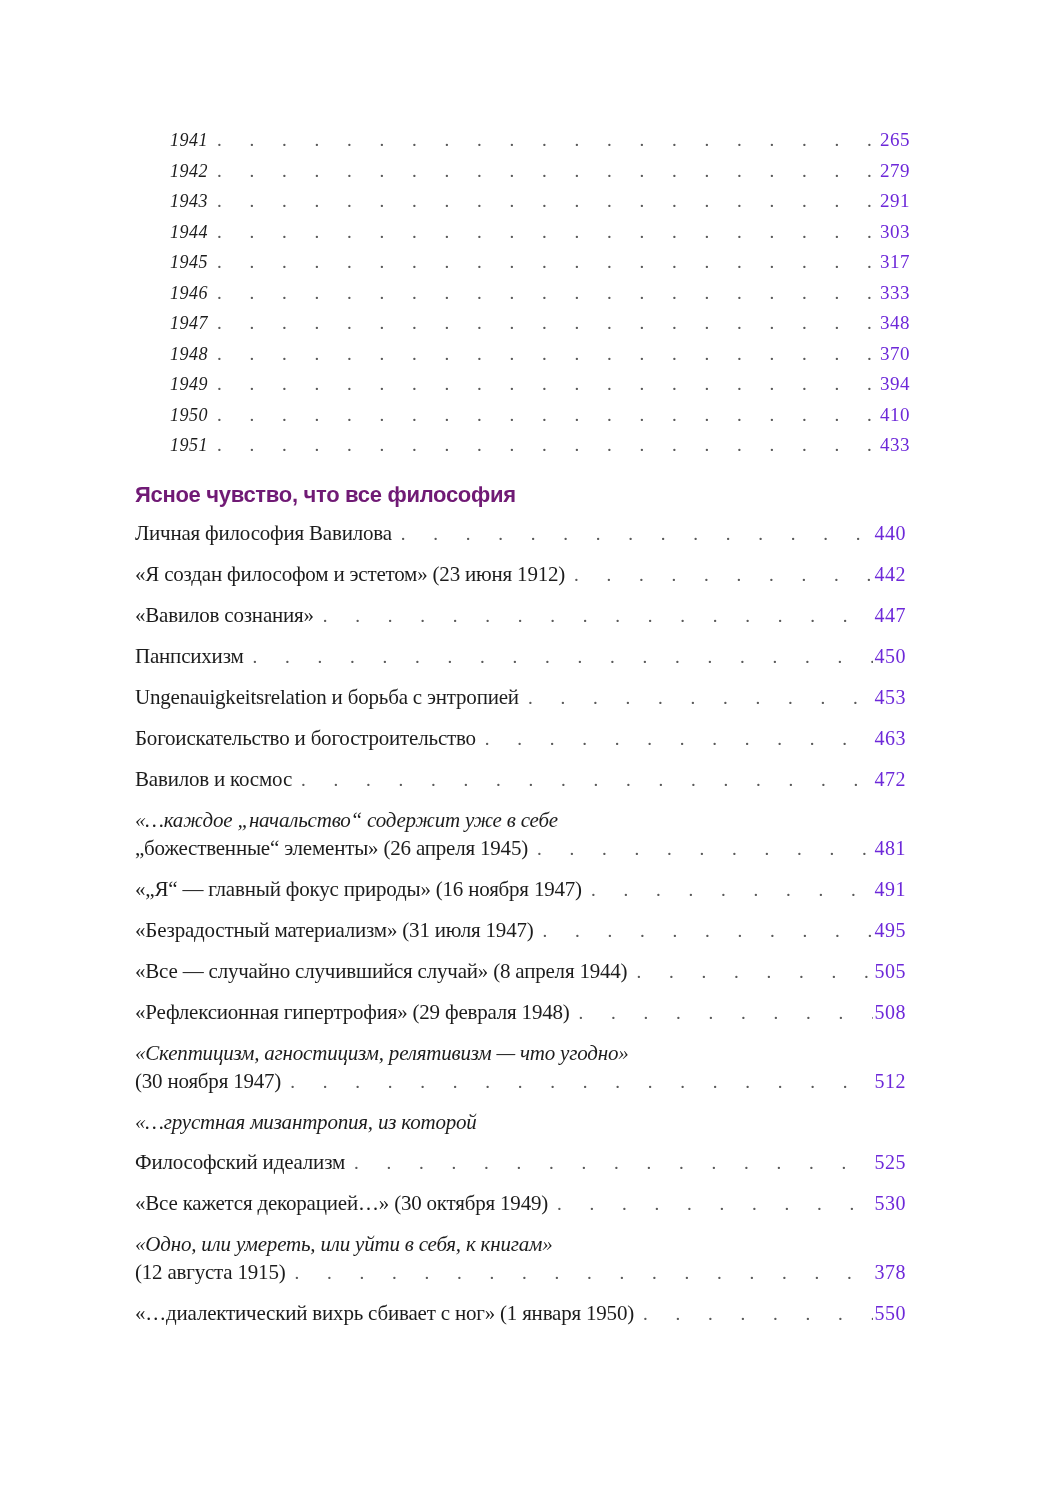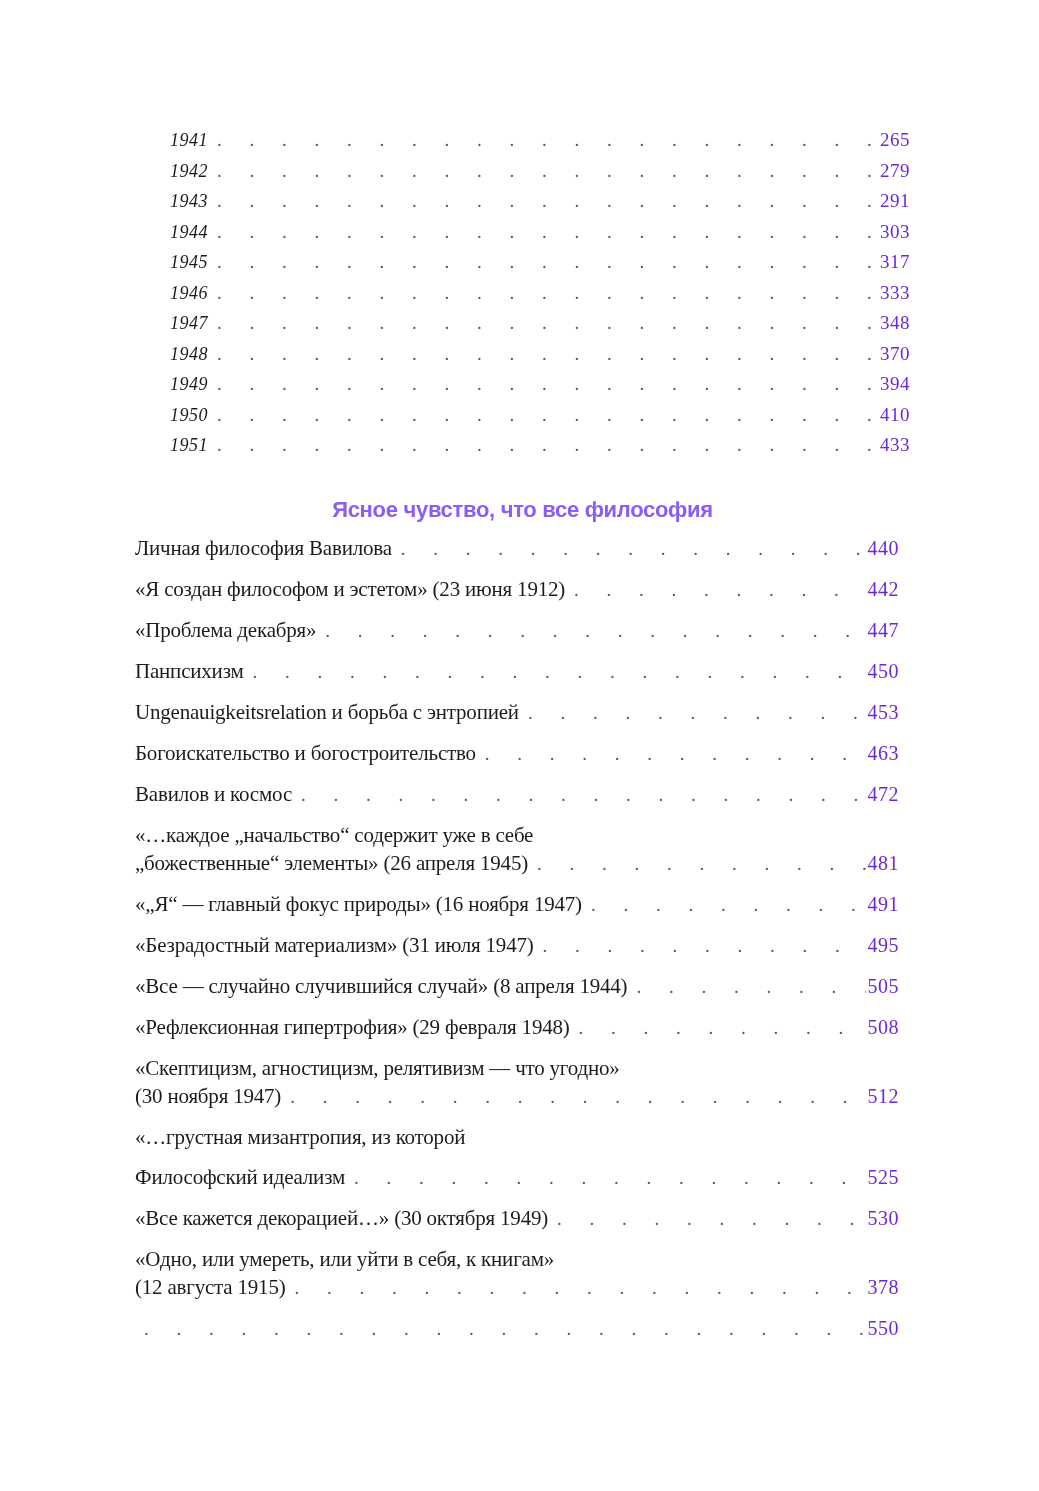--- a/index.html
+++ b/index.html
@@ -22,43 +22,42 @@
   .years .line { line-height: 29.5px; }
   .years .title {
     font-style: italic;
     font-size: 18px;
     letter-spacing: 0.5px;
   }
   .years .pagenum { font-size: 19px; }
 
   
   .section-heading {
-    margin: 34px 0 9px 0;
+    margin: 19px 0 9px 0;
     font-family: "Liberation Sans", "DejaVu Sans", sans-serif;
     font-weight: 700;
     font-size: 22px;
     line-height: 30px;
     letter-spacing: -0.3px;
-    color: #8b5cf6;
-    text-align: center;
+    color: #701a75;
   }
 
   
-  .entry { margin: 0 11px 12px 0; }
+  .entry { margin: 0 4px 12px 0; }
   .line {
     line-height: 28px;
     font-size: 21px;
     letter-spacing: -0.2px;
   }
   .lastline {
     display: flex;
     align-items: baseline;
   }
   .title { flex: 0 1 auto; white-space: nowrap; }
-  .wrapline { white-space: nowrap; }
+  .wrapline { white-space: nowrap; font-style: italic; }
 
   .dots {
     flex: 1 1 auto;
     min-width: 14px;
     overflow: hidden;
     white-space: nowrap;
     margin: 0 2px 0 9px;
     color: #5a5a5a;
   }
   .dots::before {
@@ -197,21 +196,21 @@
     <div class="line lastline">
       <span class="title">«Я создан философом и эстетом» (23 июня 1912)</span>
       <span class="dots"></span>
       <span class="pagenum">442</span>
     </div>
   </div>
 
   <div class="entry">
     <div></div>
     <div class="line lastline">
-      <span class="title">«Проблема декабря»</span>
+      <span class="title">«Вавилов сознания»</span>
       <span class="dots"></span>
       <span class="pagenum">447</span>
     </div>
   </div>
 
   <div class="entry">
     <div></div>
     <div class="line lastline">
       <span class="title">Панпсихизм</span>
       <span class="dots"></span>
@@ -336,19 +335,20 @@
     <div class="line lastline">
       <span class="title">(12 августа 1915)</span>
       <span class="dots"></span>
       <span class="pagenum">378</span>
     </div>
   </div>
 
   <div class="entry">
     <div></div>
     <div class="line lastline">
+      <span class="title">«…диалектический вихрь сбивает с ног» (1 января 1950)</span>
       <span class="dots"></span>
       <span class="pagenum">550</span>
     </div>
   </div>
 </div>
 
 </div>
 
 </body></html>

